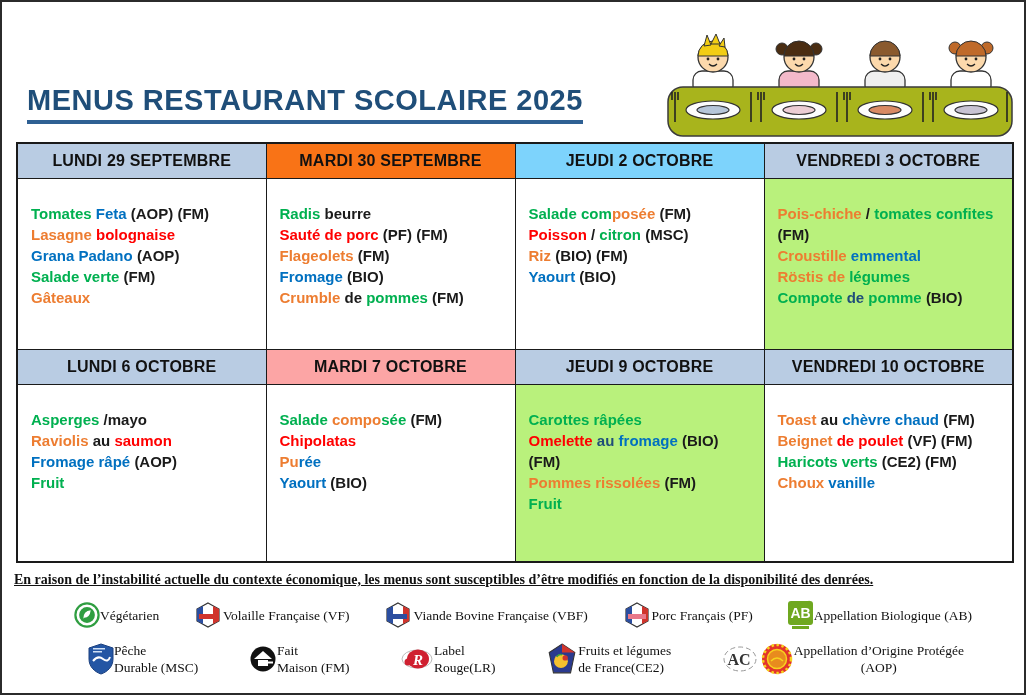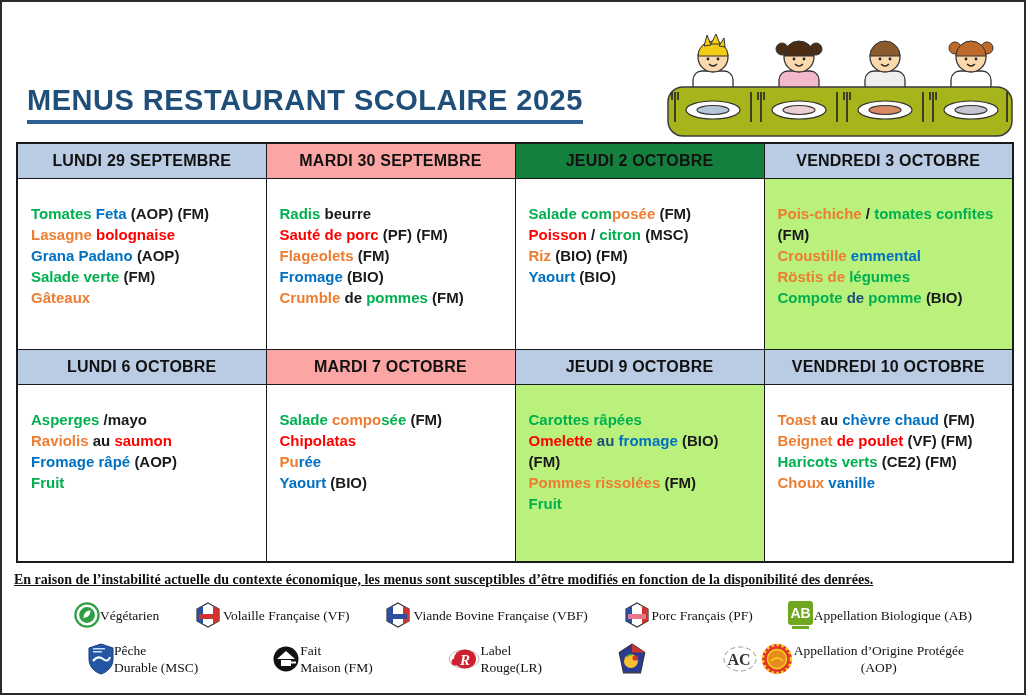--- a/index.html
+++ b/index.html
@@ -136,22 +136,22 @@
         <ellipse cx="305" cy="76" rx="27" ry="9" fill="#fdfdfd"></ellipse>
           <ellipse cx="305" cy="76" rx="16" ry="4.5" fill="#c8c3d3"></ellipse>
       </g>
     </svg>
   </div>
 
   <table class="menu">
     <tbody>
         <tr>
       <th style="background: rgb(185, 204, 227);">LUNDI 29 SEPTEMBRE</th>
-      <th style="background: #fca5a5;">MARDI 30 SEPTEMBRE</th>
-      <th style="background: #15803d;">JEUDI 2 OCTOBRE</th>
+      <th style="background: #f97316;">MARDI 30 SEPTEMBRE</th>
+      <th style="background: #7dd3fc;">JEUDI 2 OCTOBRE</th>
       <th style="background: rgb(185, 204, 227);">VENDREDI 3 OCTOBRE</th>
     </tr>
     <tr class="row-a">
       <td>
             <div><span style="color: rgb(0, 176, 80);">Tomates </span><span style="color: rgb(0, 112, 192);">Feta </span><span style="color: rgb(26, 26, 26);">(AOP) (FM)</span></div>
             <div><span style="color: rgb(237, 125, 49); margin-top: 45px;">Lasagne </span><span style="color: rgb(255, 0, 0);">bolognaise</span></div>
             <div><span style="color: rgb(0, 112, 192);">Grana Padano </span><span style="color: rgb(26, 26, 26);">(AOP)</span></div>
             <div><span style="color: rgb(0, 176, 80);">Salade verte </span><span style="color: rgb(26, 26, 26);">(FM)</span></div>
             <div><span style="color: rgb(237, 125, 49);">Gâteaux</span></div>
           </td>
@@ -310,20 +310,22 @@
     <div class="lg-item">
       <span class="lg-icon">
         <svg width="32" height="32" viewBox="0 0 28 30">
           <polygon points="14,1 26,9 22,28 6,28 2,9" fill="#2a3a8f" stroke="#333" stroke-width="1"></polygon>
           <polygon points="14,1 26,9 14,9" fill="#d0342c"></polygon>
           <circle cx="13" cy="17" r="6.5" fill="#f5c12e"></circle>
           <circle cx="17" cy="14" r="2.5" fill="#d0342c"></circle>
           <path d="M9 13 q2 -3 5 -2" stroke="#2f9e41" stroke-width="1.5" fill="none"></path>
         </svg>
       </span>
+      <span class="lg-label">Fruits et légumes
+de France(CE2)</span>
     </div>
     <div class="lg-item">
       <span class="aop-icons">
         <span class="lg-icon">
           <svg width="36" height="30" viewBox="0 0 36 30">
             <ellipse cx="18" cy="15" rx="16" ry="12" fill="none" stroke="#999999" stroke-width="1" stroke-dasharray="5 3"></ellipse>
             <text x="17" y="21" font-family="Liberation Serif, serif" font-size="16" font-weight="bold" fill="#333" text-anchor="middle">AC</text>
           </svg>
         </span>
         <span class="lg-icon">

